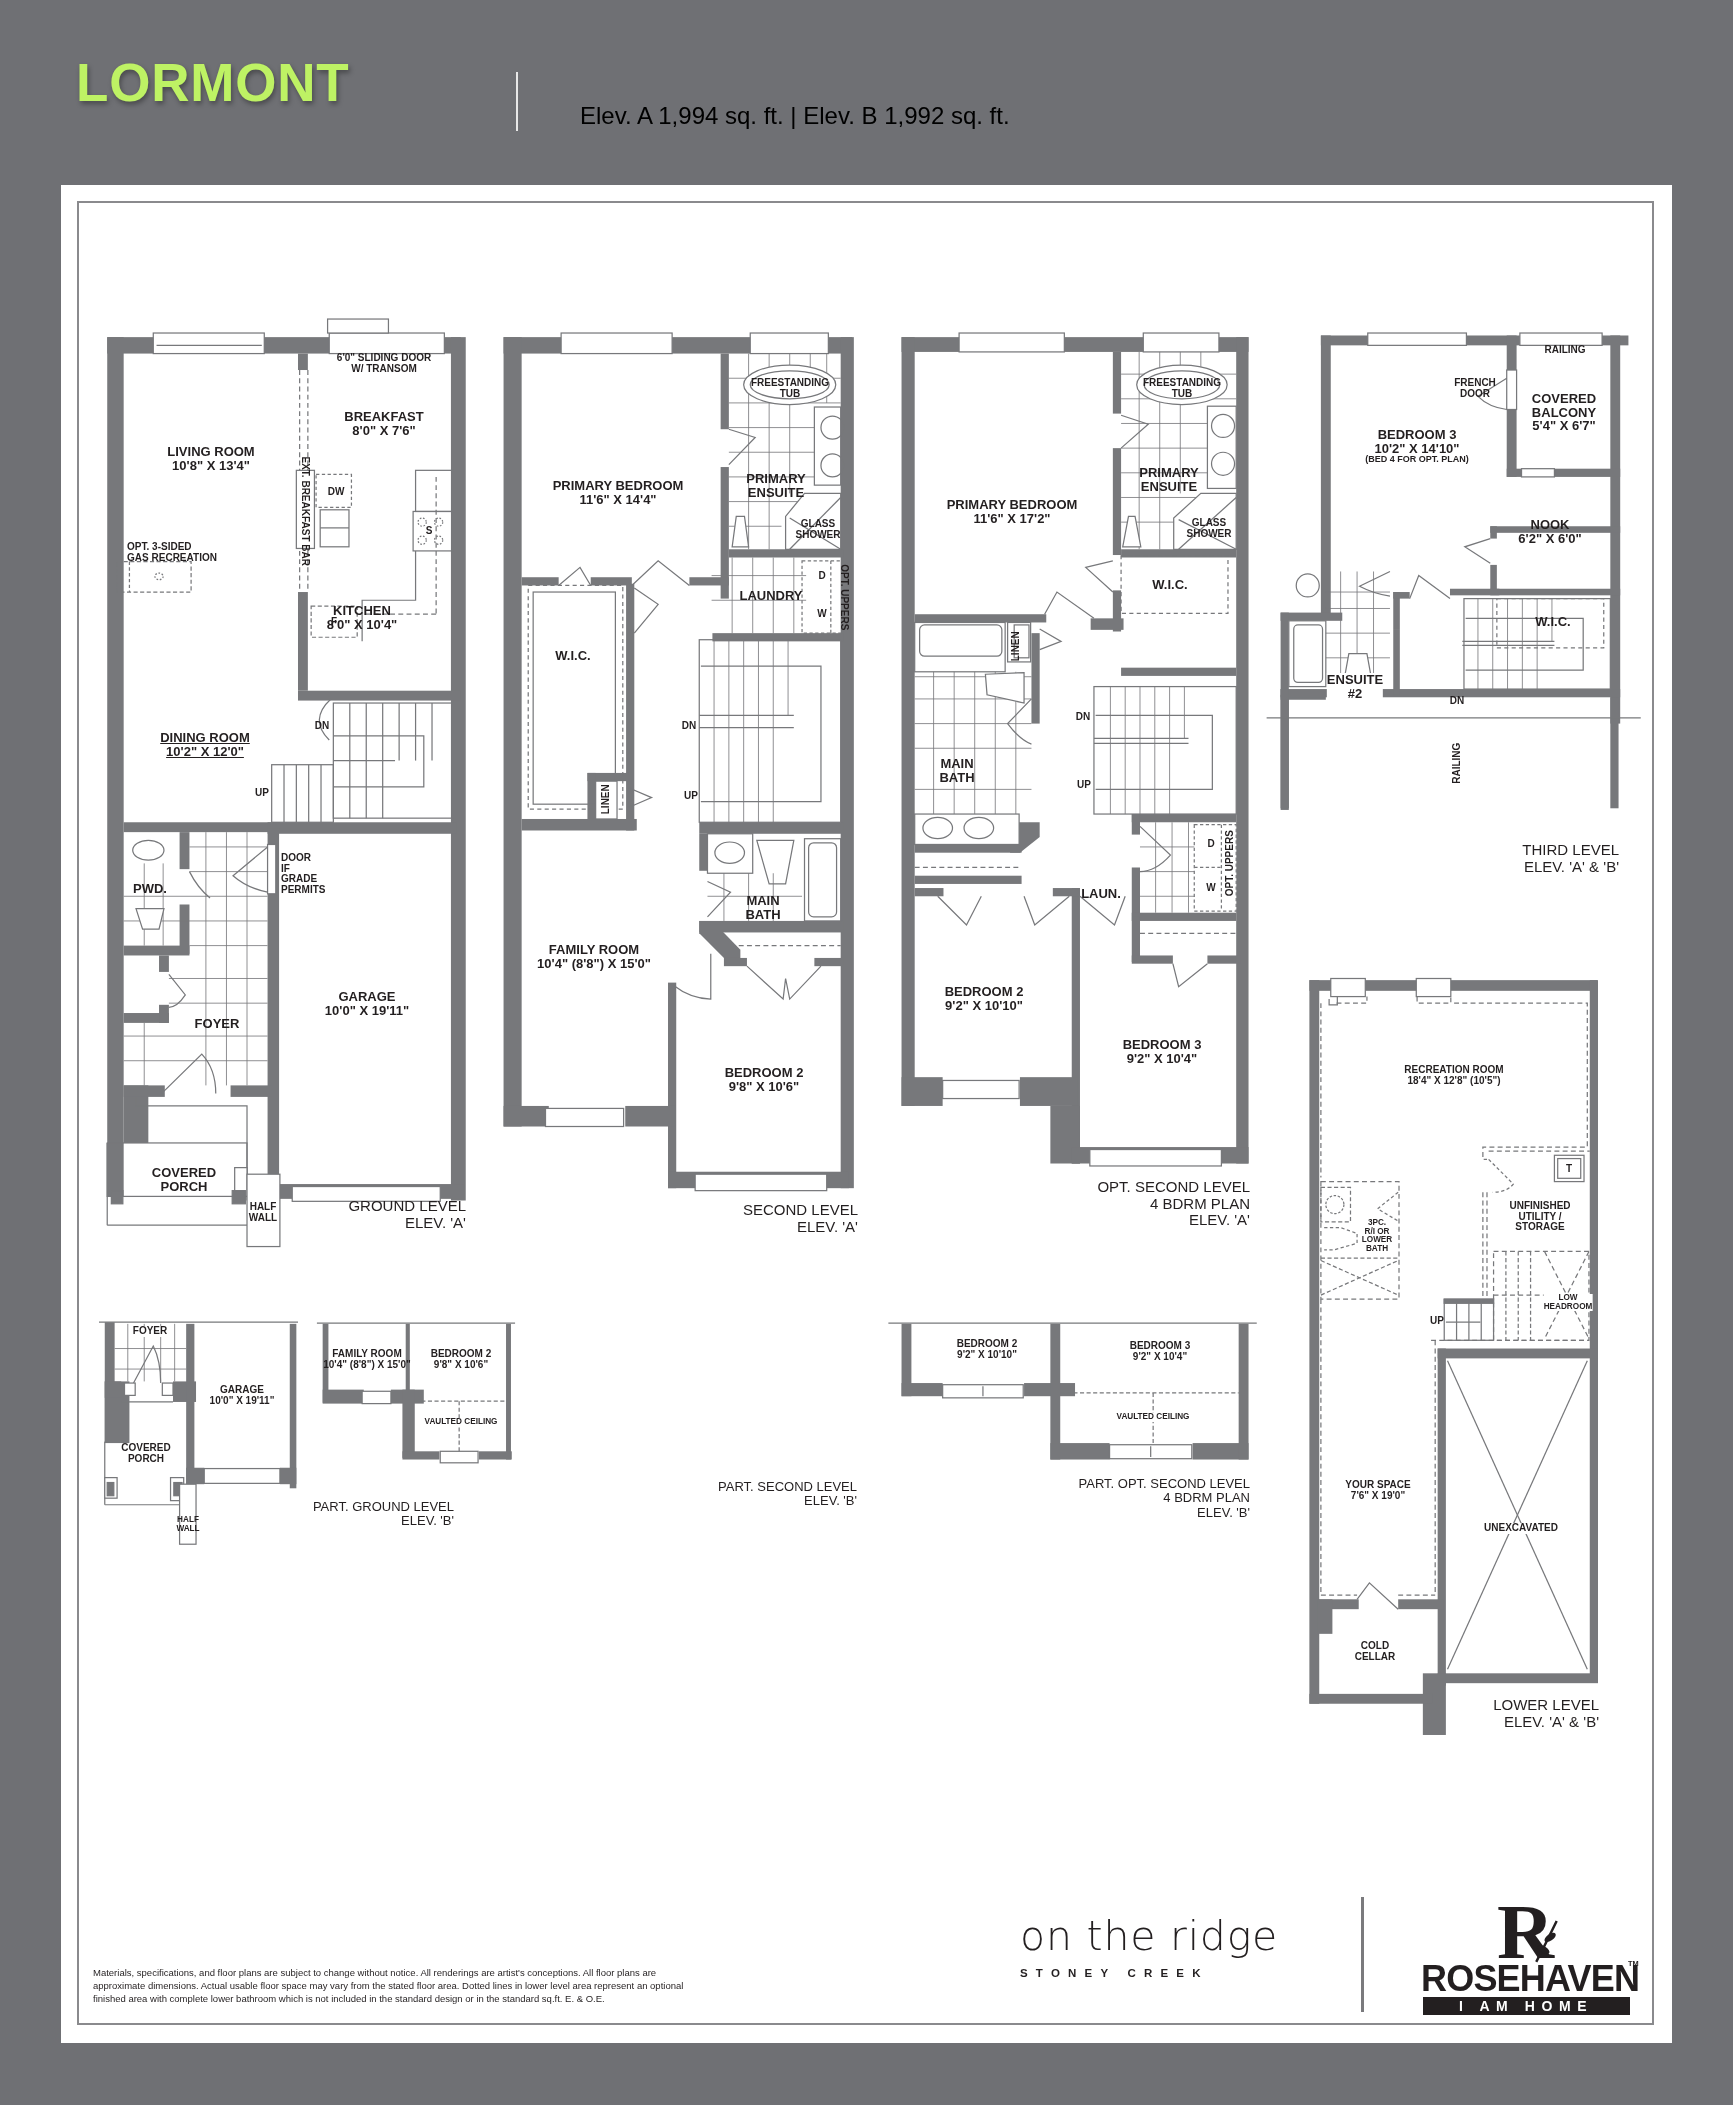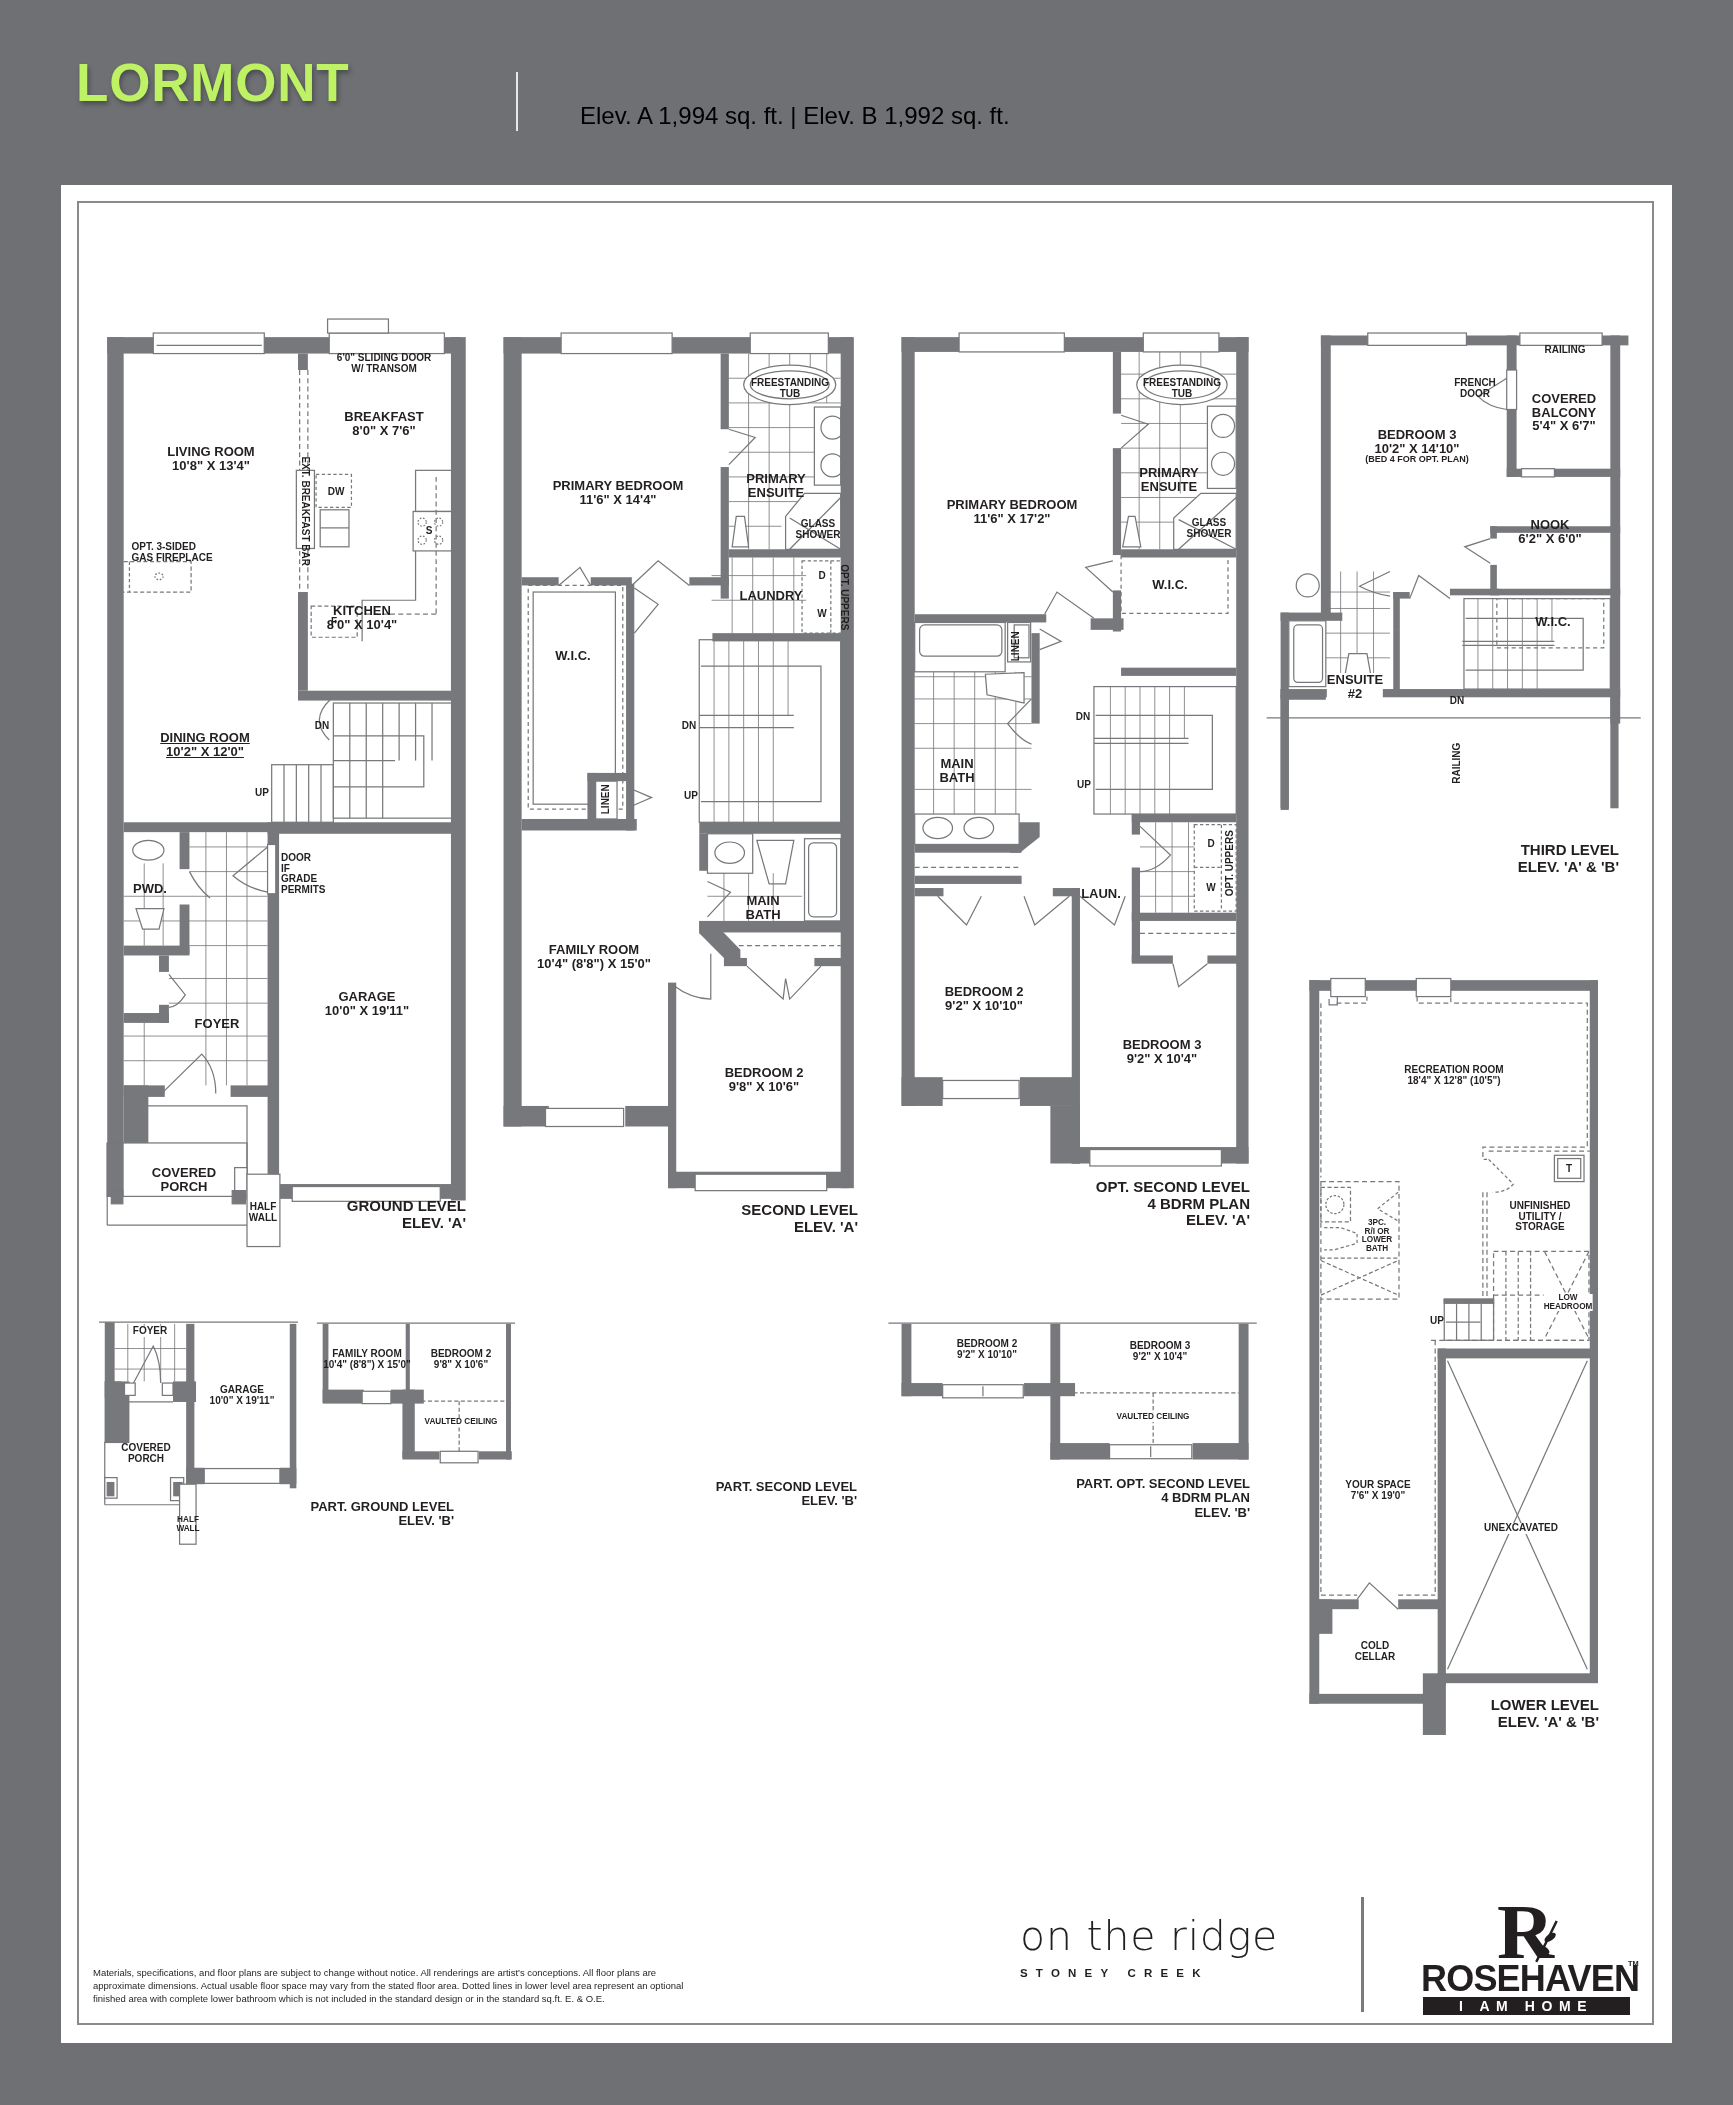--- a/index.html
+++ b/index.html
@@ -7,21 +7,21 @@
   .hdr-title { position:absolute; left:76px; top:56px; font-size:53px; font-weight:700; color:#bef264; letter-spacing:0.8px; text-shadow:1.6px 2.5px 5px rgba(0,0,0,0.35); line-height:1; }
   .hdr-sep { position:absolute; left:516px; top:72px; width:1.6px; height:59px; background:#e8e8e8; }
   .hdr-sub { position:absolute; left:580px; top:104px; font-size:24px; color:#000000; line-height:1; }
   .panel { position:absolute; left:61px; top:185px; width:1611px; height:1858px; background:#ffffff; }
   .inner { position:absolute; left:77px; top:201px; width:1577px; height:1824px; border:2.5px solid #8a8a8d; box-sizing:border-box; }
   .plan { position:absolute; }
   .plan svg { position:absolute; left:0; top:0; overflow:visible; }
   .lbl { position:absolute; font-weight:700; color:#231f20; text-align:center; line-height:1.05; white-space:nowrap; transform:translateX(-50%); font-family:"Liberation Sans", sans-serif; }
   .lbl.m { font-size:13px; }
   .lbl.xs { font-size:10px; }
-  .lvl { position:absolute; font-weight:700; color:#231f20; text-align:right; line-height:1.1; font-size:15px; white-space:pre-line; }
+  .lvl { position:absolute; font-weight:400; color:#231f20; text-align:right; line-height:1.1; font-size:15px; white-space:pre-line; }
   .disc { position:absolute; left:93px; top:1967px; width:592px; font-size:9.5px; line-height:1.35; color:#231f20; font-family:"Liberation Sans Narrow","Liberation Sans", sans-serif; }
   .logo-otr { position:absolute; left:1020px; top:1916px; width:296px; }
   .logo-otr .main { font-size:41px; font-weight:300; color:#231f20; letter-spacing:0.8px; line-height:1; font-family:"DejaVu Sans", sans-serif; }
   .logo-otr .sub { margin-top:10px; font-size:11.5px; font-weight:700; letter-spacing:8.2px; color:#231f20; }
   .logo-sep { position:absolute; left:1361px; top:1897px; width:2.5px; height:115px; background:#7a7a7d; }
   .logo-rh { position:absolute; left:1421px; top:1892px; width:215px; height:123px; }
   .logo-rh .mono { position:absolute; left:76px; top:0; font-family:"Liberation Serif", serif; font-size:79px; font-weight:700; color:#231f20; line-height:1; }
   .logo-rh .name { position:absolute; left:0; top:69px; font-size:36px; font-weight:700; color:#231f20; letter-spacing:-0.8px; line-height:1; font-family:"Liberation Sans", sans-serif; }
   .logo-rh .tm { position:absolute; left:207px; top:67px; font-size:7.4px; font-weight:700; color:#231f20; }
   .logo-rh .tag { position:absolute; left:1.6px; top:105px; width:207px; height:18px; background:#231f20; color:#ffffff; font-size:14px; font-weight:700; letter-spacing:6.6px; text-align:center; line-height:18px; }
@@ -158,21 +158,21 @@
   <div class="lbl m" style="left:384px;top:410px;">
       <div>BREAKFAST</div>
       <div>8'0" X 7'6"</div>
     </div>
   <div class="lbl m" style="left:362px;top:604px;">
       <div>KITCHEN</div>
       <div>8'0" X 10'4"</div>
     </div>
   <div class="lbl xs" style="left:158px;top:542px;text-align:left;margin-left:14px;">
       <div>OPT. 3-SIDED</div>
-      <div>GAS FIREPLACE</div>
+      <div>GAS RECREATION</div>
     </div>
   <div class="lbl xs" style="left:305px;top:506px;transform:translateX(-50%) rotate(90deg);">EXT. BREAKFAST BAR</div>
   <div class="lbl xs" style="left:336px;top:487px;">DW</div>
   <div class="lbl xs" style="left:429px;top:526px;">S</div>
   <div class="lbl xs" style="left:334px;top:617px;">F</div>
   <div class="lbl m" style="left:205px;top:731px;text-decoration:underline;">
       <div>DINING ROOM</div>
       <div>10'2" X 12'0"</div>
     </div>
   <div class="lbl xs" style="left:322px;top:721px;">DN</div>

